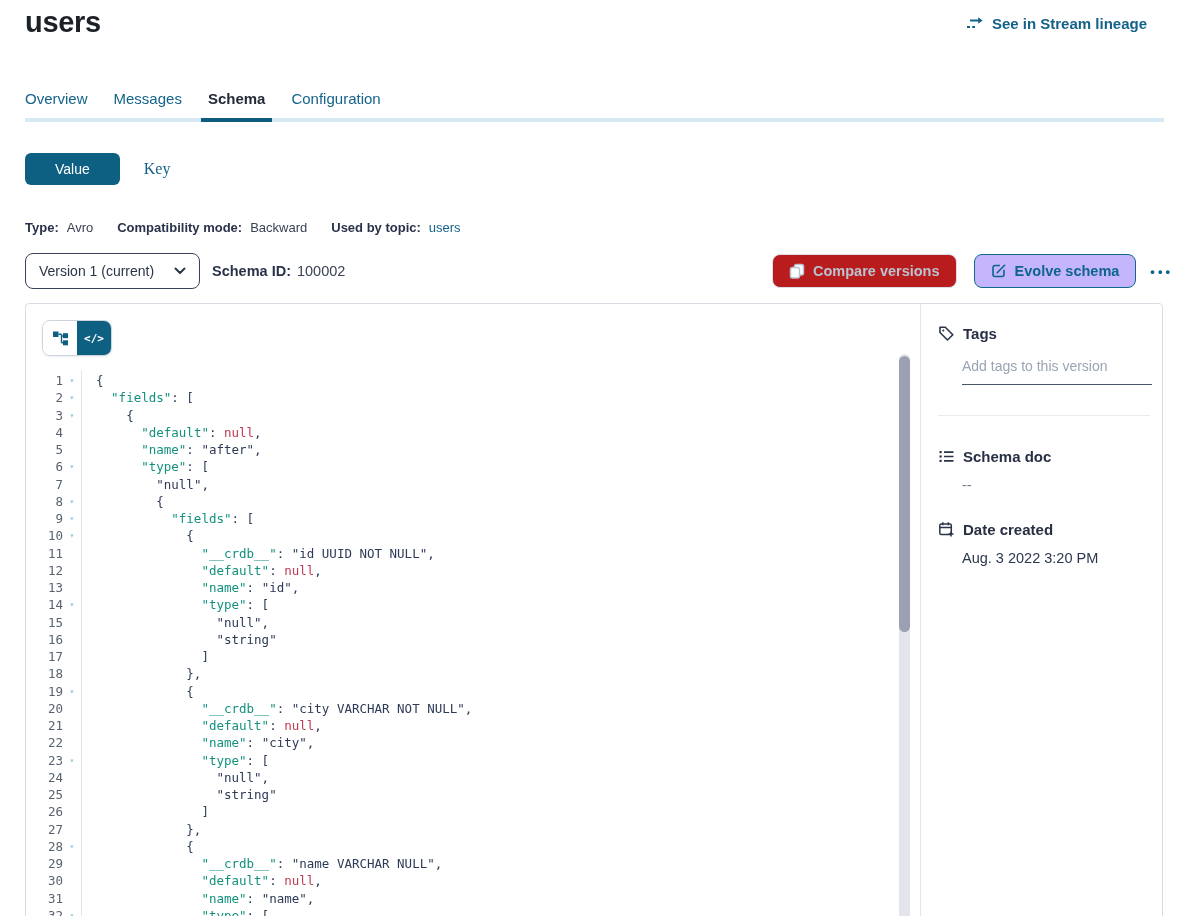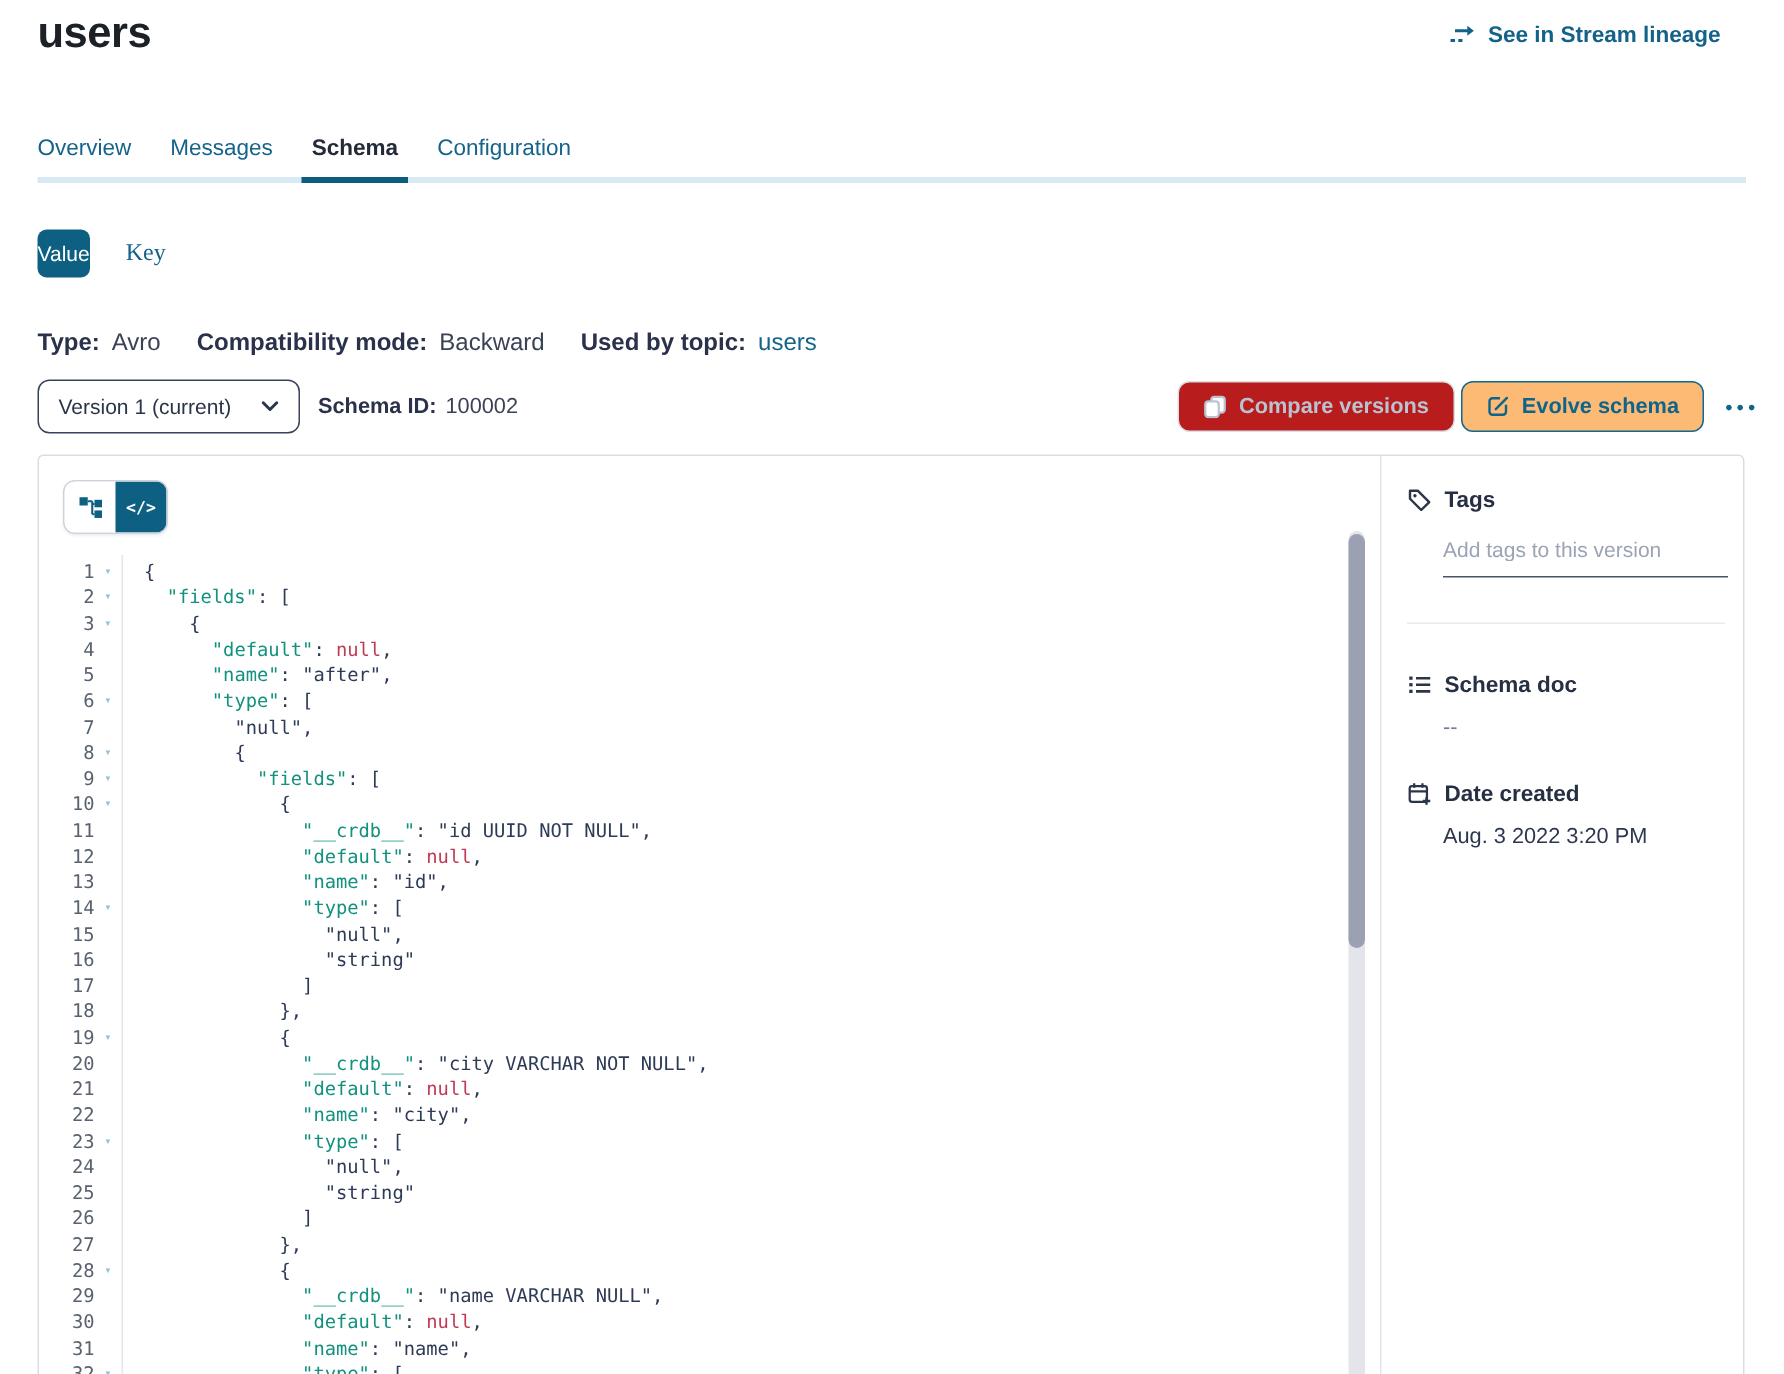--- a/index.html
+++ b/index.html
@@ -17,41 +17,41 @@
 
   
   .tabs { position:absolute; left:25px; top:90px; display:flex; gap:26px; z-index:2; }
   .tab { position:relative; font-size:15px; line-height:17px; color:#15638b; cursor:pointer; padding-bottom:11px; }
   .tab.active { color:#232a38; font-weight:600; }
   .tab.active::after { content:""; position:absolute; left:-7px; right:-7px; top:28px; height:4px; background:#0d5c7d; z-index:3; }
   .tabs-track { position:absolute; left:25px; right:25px; top:118px; height:4px; background:#d7eaf3; z-index:1; }
 
   
   .vk { position:absolute; left:25px; top:153px; display:flex; align-items:center; }
-  .btn-value { background:#0e6083; color:#fff; border:none; border-radius:6px; padding:8px 0; font-size:14px;
+  .btn-value { background:#0e6083; color:#fff; border:none; border-radius:6px; padding:8px 30px; font-size:14px;
     font-family:inherit; cursor:pointer; }
   .btn-key { background:none; border:none; color:#15638b; font-size:16px; font-family:Liberation Serif, serif; margin-left:24px; cursor:pointer; }
 
   
-  .meta { position:absolute; left:25px; top:220px; display:flex; gap:24px; font-size:16px; }
+  .meta { position:absolute; left:25px; top:220px; display:flex; gap:24px; font-size:13px; }
   .meta .pair { display:flex; gap:8px; }
   .meta b { color:#29324a; font-weight:700; }
   .meta .val { color:#3a4255; }
   .meta .link { color:#15638b; cursor:pointer; }
 
   
   .vrow { position:absolute; left:25px; right:16px; top:253px; display:flex; align-items:center; }
   .select { width:175px; height:36px; border:1px solid #39425a; border-radius:8px; background:#fff;
     display:flex; align-items:center; justify-content:space-between; padding:0 13px; font-size:14px; color:#2b3548; cursor:pointer; }
   .sid-label { font-weight:700; color:#29324a; font-size:14.5px; margin-left:12px; }
   .sid-value { color:#3a4255; font-size:14.5px; margin-left:6px; }
   .btn-compare { margin-left:auto; height:34px; border:1px solid #dadfe7; border-radius:8px; background:#b91c1c;
     color:#b9c3d1; font-size:14.5px; font-weight:600; font-family:inherit; display:flex; align-items:center; gap:8px;
     padding:0 16px; cursor:default; }
-  .btn-evolve { margin-left:4px; height:34px; border:1.5px solid #0f6a8e; border-radius:8px; background:#fdba74;
+  .btn-evolve { margin-left:17px; height:34px; border:1.5px solid #0f6a8e; border-radius:8px; background:#c4b5fd;
     color:#0e648a; font-size:14.5px; font-weight:600; font-family:inherit; display:flex; align-items:center; gap:8px;
     padding:0 16px; cursor:pointer; }
   .more { margin-left:14px; color:#0e648a; font-size:13px; letter-spacing:3px; font-weight:700; cursor:pointer; user-select:none; }
 
   
   .card { position:absolute; left:25px; top:303px; width:1138px; height:660px;
     border:1px solid #d9dde3; border-radius:4px; background:#fff; }
   .editor { position:absolute; left:0; top:0; width:894px; height:100%; }
   .view-toggle { position:absolute; left:16px; top:16px; display:flex; border:1px solid #ccd3db; border-radius:8px;
     overflow:hidden; box-shadow:0 1px 2px rgba(20,40,60,.08); }

